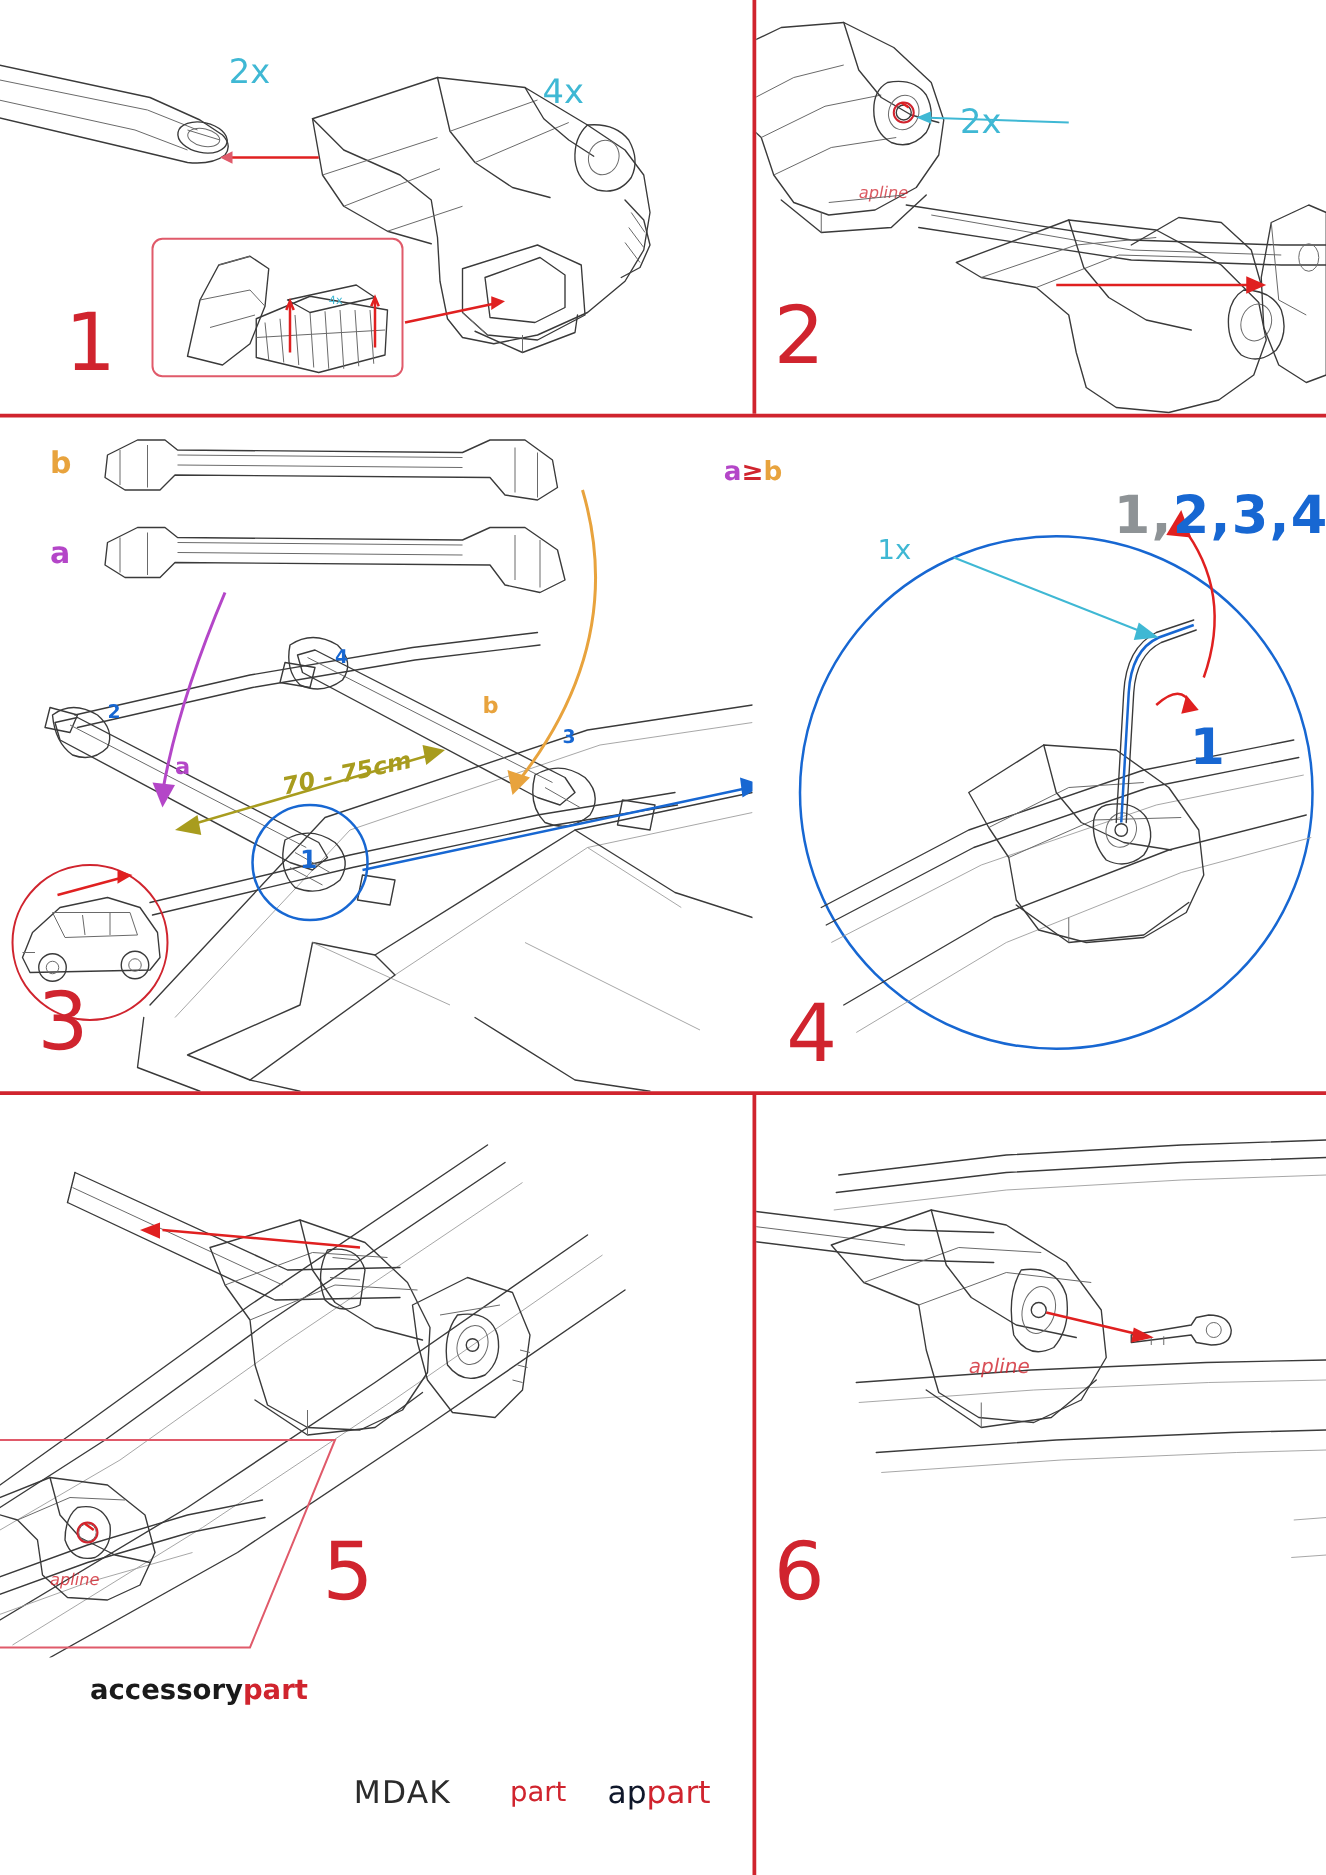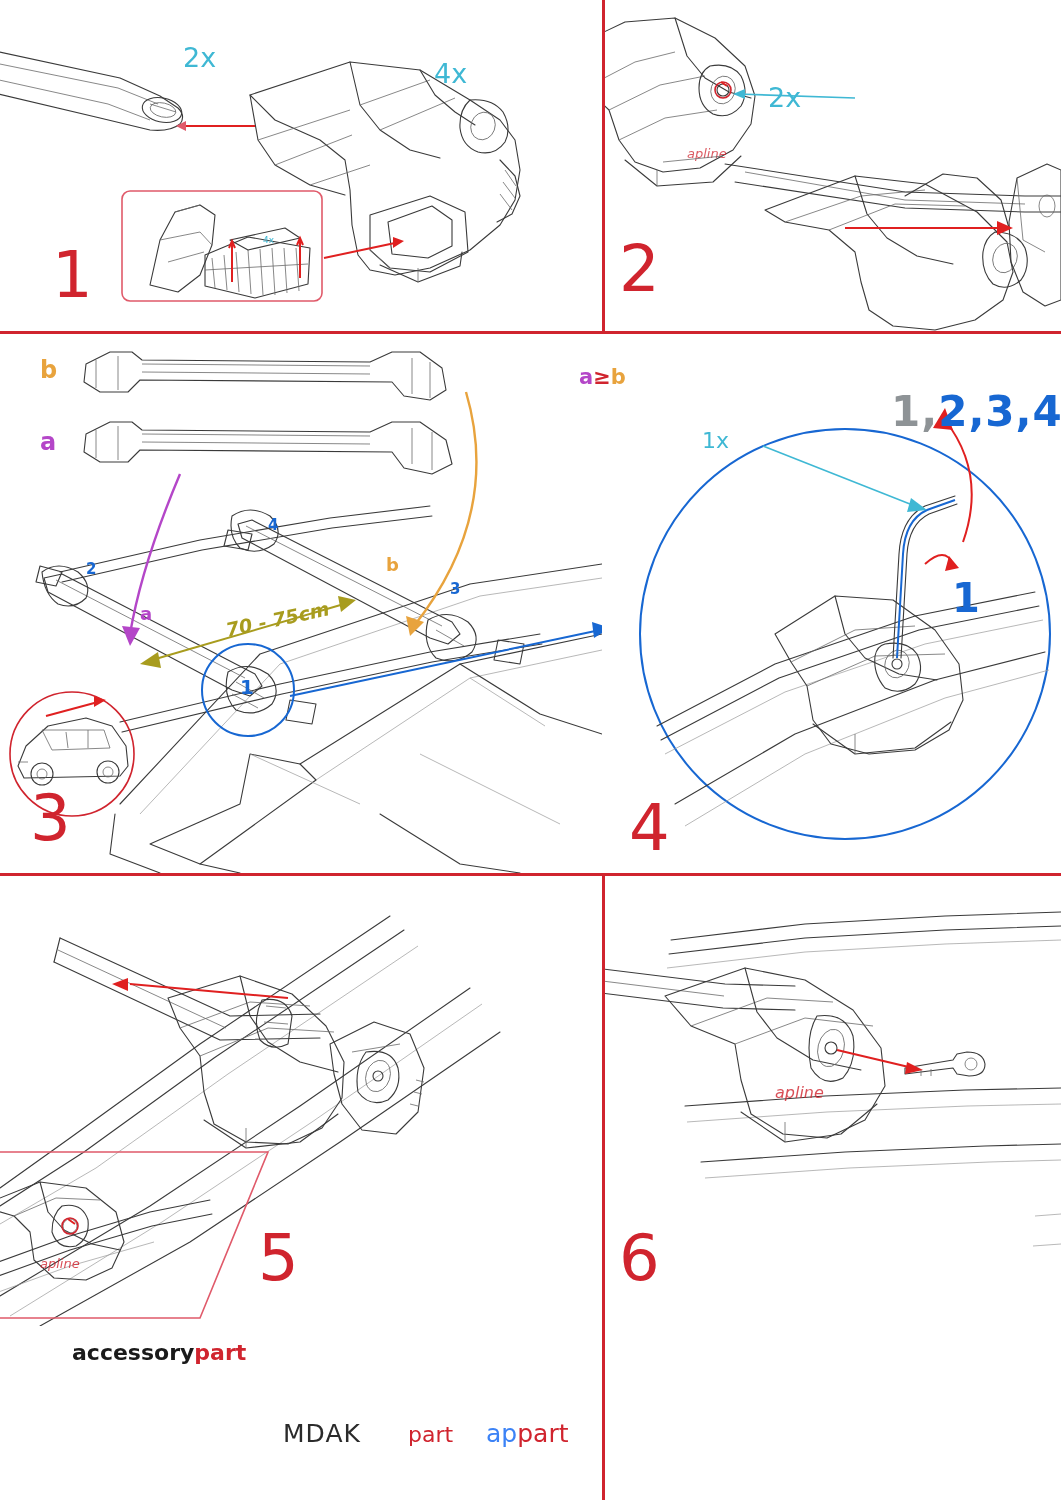--- a/index.html
+++ b/index.html
@@ -155,21 +155,21 @@
     font-size: 22px;
     color: #d0242e;
   }
   .brand-apline {
     position: absolute;
     left: 486px;
     top: 1419px;
     font-family: "DejaVu Sans", sans-serif;
     font-size: 25px;
   }
-  .brand-apline .dark { color: #3b82f6; }
+  .brand-apline .dark { color: #0f172a; }
   .brand-apline .red { color: #d0242e; }
 
   svg { display: block; }
   .ln { fill: none; stroke: #3a3a3a; stroke-width: 1.1; stroke-linejoin: round; stroke-linecap: round; }
   .ln-thin { fill: none; stroke: #6a6a6a; stroke-width: 0.8; }
   .ln-light { fill: none; stroke: #9a9a9a; stroke-width: 0.7; }
   .arrow-red { stroke: #e02020; stroke-width: 2; fill: none; }
   .arrow-cyan { stroke: #3fb8d4; stroke-width: 1.6; fill: none; }
   .arrow-blue { stroke: #1767d2; stroke-width: 2; fill: none; }
   .arrow-purple { stroke: #b446c8; stroke-width: 2.4; fill: none; }

